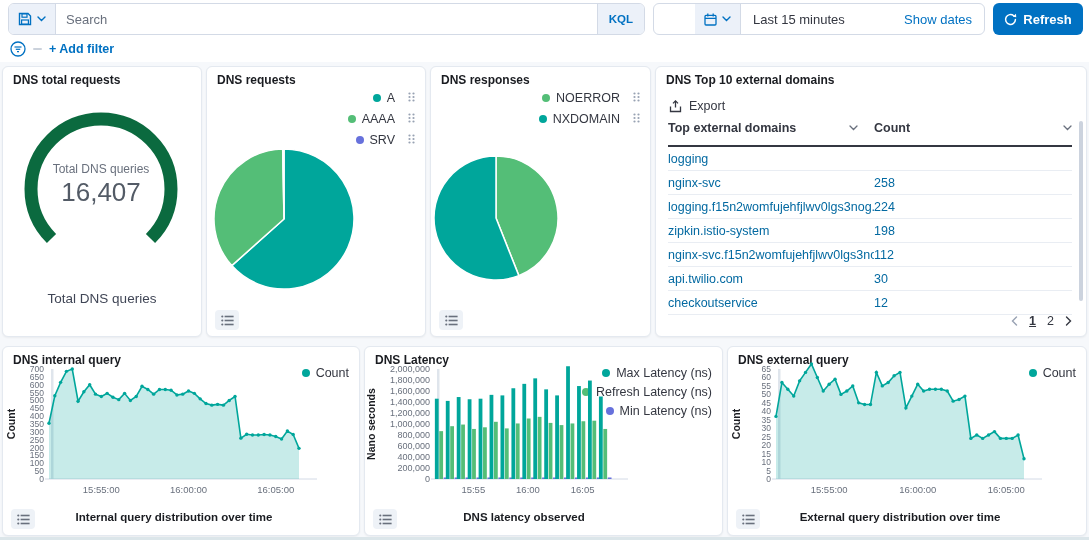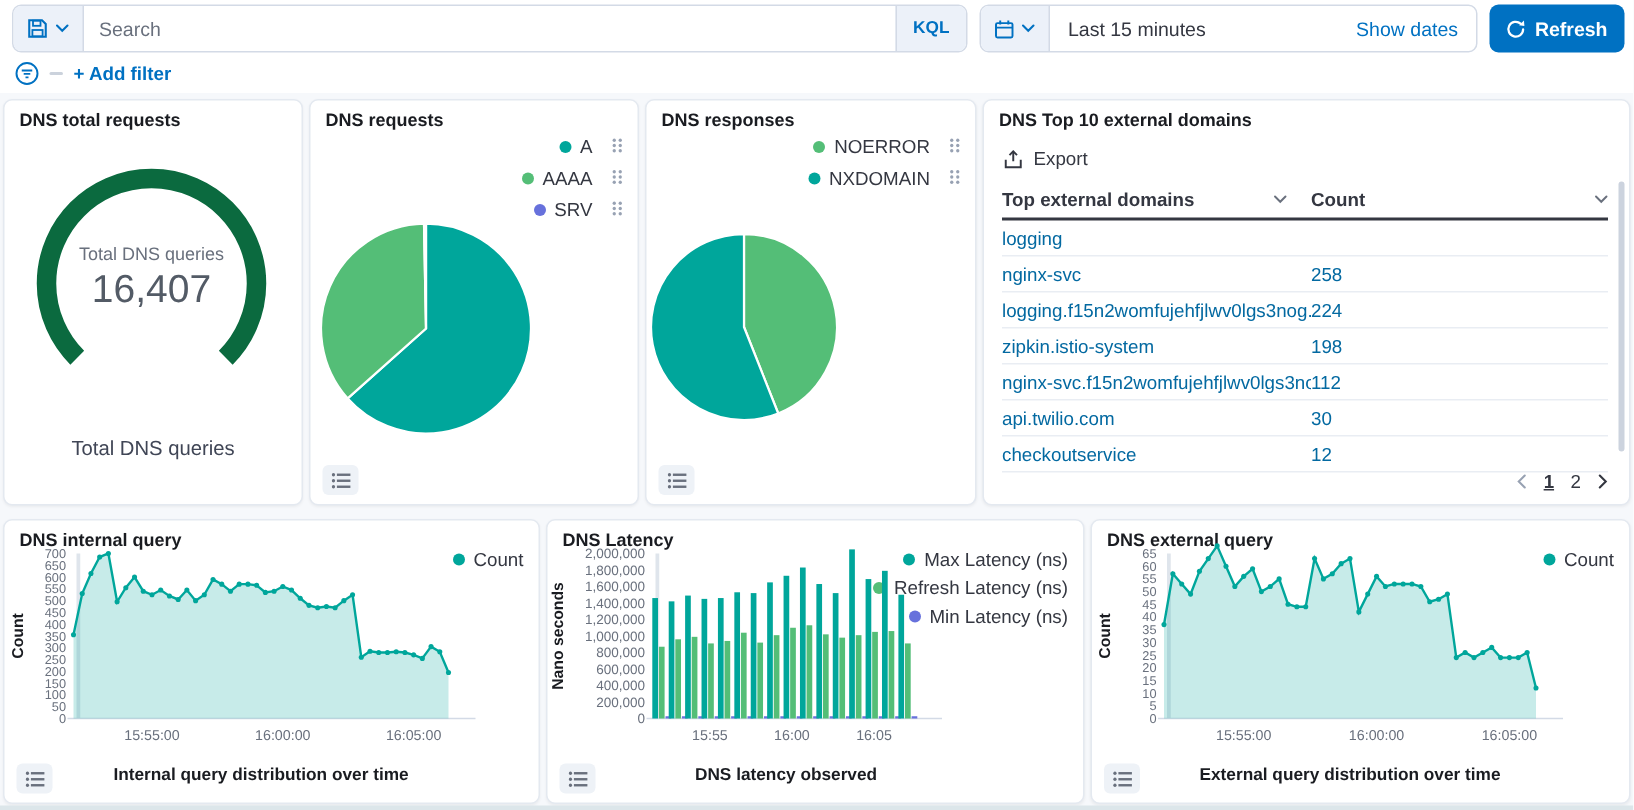--- a/index.html
+++ b/index.html
@@ -10,21 +10,21 @@
   
   .topbar { position:absolute; top:0; left:0; right:0; height:62px; background:#fff; }
   .search-row { position:absolute; top:3px; left:8px; right:6px; height:32px; display:flex; gap:8px; }
   .search-box { flex:1; display:flex; align-items:stretch; border:1px solid #d3dae6; border-radius:6px; background:#fff; overflow:hidden; }
   .addon { background:#ecf1f9; display:flex; align-items:center; justify-content:center; gap:5px; padding:0 9px; cursor:pointer; }
   .search-box .addon { border-right:1px solid #d3dae6; }
   .date-box .addon { border-right:1px solid #d3dae6; align-self:stretch; }
   input.search { flex:1; border:none; outline:none; padding:0 10px; font-size:13px; color:#8b5cf6; font-family:inherit; background:transparent; }
   input.search::placeholder { color:#69707d; }
   .kql { background:#ecf1f9; border-left:1px solid #d3dae6; color:#0071c2; font-size:11.5px; font-weight:bold; display:flex; align-items:center; padding:0 11px; cursor:pointer; }
-  .date-box { width:332px; display:flex; align-items:center; border:1px solid #d3dae6; border-radius:6px; background:#fff; overflow:hidden; }
+  .date-box { width:332px; display:flex; align-items:center; border:1px solid #d3dae6; border-radius:6px; background:#fff; overflow:hidden;padding-left:41px; }
   .time-label { padding:0 12px; font-size:13px; color:#343741; flex:1; cursor:pointer; white-space:nowrap; }
   .show-dates { color:#0071c2; font-size:13px; padding-right:12px; cursor:pointer; white-space:nowrap; }
   .refresh-btn { width:90px; background:#0071c2; border:none; border-radius:6px; color:#fff; font-weight:bold; font-size:13px; display:flex; align-items:center; justify-content:center; gap:6px; cursor:pointer; font-family:inherit; }
   .filter-row { position:absolute; top:40px; left:10px; height:18px; display:flex; align-items:center; gap:7px; }
   .dash { width:9px; height:2px; background:#cbd2dc; border-radius:1px; }
   .add-filter { color:#0071c2; font-size:12.5px; font-weight:bold; cursor:pointer; text-decoration:none; }
 
   
   .panel { position:absolute; background:#fff; border:1px solid #e4e9f0; border-radius:6px; box-shadow:0 1px 2px rgba(0,0,0,.05); }
   .panel-title { position:absolute; top:6px; left:10px; font-size:12px; font-weight:bold; color:#1a1c21; white-space:nowrap; }
@@ -49,21 +49,21 @@
   .legend.small { top:16px; right:10px; }
   .legend.small .legend-row { height:19px; }
 
   svg.chart { position:absolute; left:0; }
   svg text { font-family:"Liberation Sans", sans-serif; }
 
   .x-title { position:absolute; top:164px; font-size:11.5px; font-weight:bold; color:#1a1c21; text-align:center; white-space:nowrap; }
 
   
   .export-row { position:absolute; top:32px; left:13px; display:flex; gap:7px; align-items:center; font-size:12.5px; color:#343741; cursor:pointer; }
-  .tbl-header { position:absolute; top:54px; left:12px; right:14px; height:26px; border-bottom:2px solid #343741; display:flex; align-items:center; font-weight:bold; font-size:12.5px; color:#343741; }
+  .tbl-header { position:absolute; top:54px; left:12px; right:14px; height:26px; border-bottom:2px solid #343741; display:flex; align-items:flex-start; font-weight:bold; font-size:12.5px; color:#343741; }
   .tbl-header .hc1 { flex:1; display:flex; justify-content:space-between; align-items:center; padding-right:16px; cursor:pointer; }
   .tbl-header .hc2 { width:198px; display:flex; justify-content:space-between; align-items:center; cursor:pointer; }
   .tbl-body { position:absolute; top:80px; left:12px; right:14px; }
   .tbl-row { height:24px; display:flex; align-items:center; border-bottom:1px solid #e9edf3; font-size:12.5px; color:#0369a1; }
   .tbl-row .domain { flex:1; padding-right:16px; white-space:nowrap; overflow:hidden; }
   .tbl-row .count { width:198px; }
   .pagination { position:absolute; right:14px; bottom:8px; display:flex; gap:11px; align-items:center; font-size:12.5px; color:#343741; }
   .page-num { cursor:pointer; }
   .page-num.active { font-weight:bold; text-decoration:underline; }
   .scrollbar { position:absolute; right:3px; top:54px; height:180px; width:4px; background:#ccd3de; border-radius:2px; cursor:grab; }

